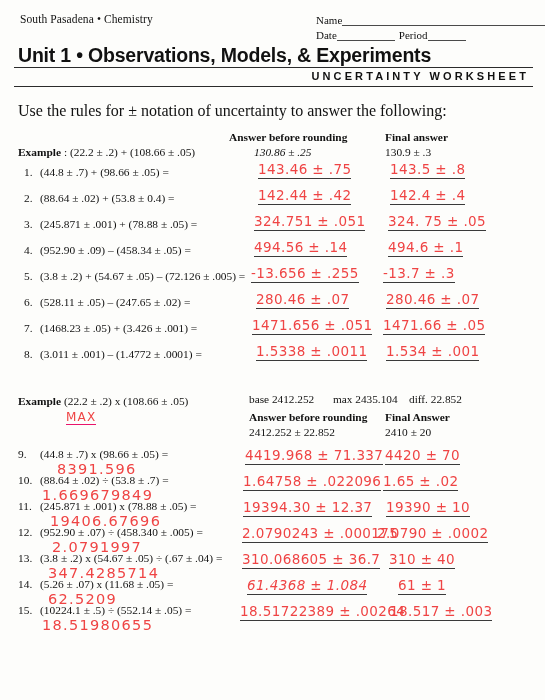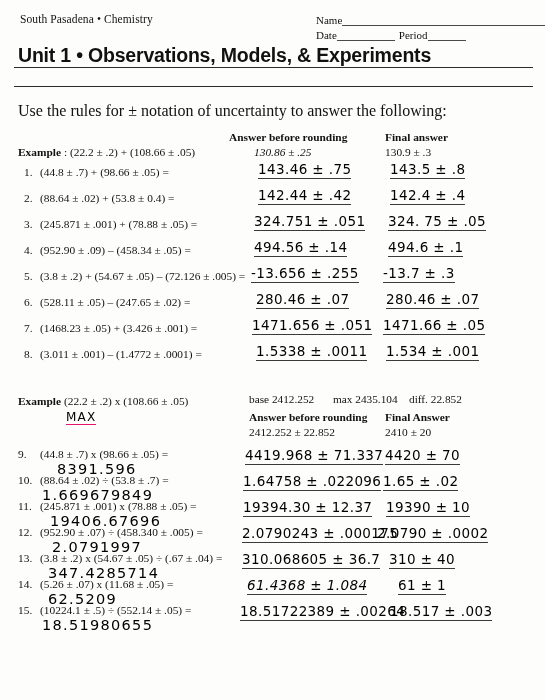--- a/index.html
+++ b/index.html
@@ -119,21 +119,21 @@
   .prob {
     position: absolute;
     font-size: 11.4px;
     white-space: nowrap;
   }
   .prob .num { display: inline-block; width: 16px; }
   
   .hw {
     position: absolute;
     font-family: "DejaVu Sans", sans-serif;
-    color: #000000;
+    color: #ef4444;
     font-size: 13.5px;
     letter-spacing: 0.4px;
     white-space: nowrap;
   }
   .hw.under {
     border-bottom: 1.3px solid #3a3a3a;
     padding-bottom: 1px;
   }
   .hw.work {
     font-size: 14.5px;
@@ -186,20 +186,21 @@
     <div class="fld-row">
       <span class="fld-label">Date</span>
       <span class="rule rule-date"></span>
       <span class="fld-label">Period</span>
       <span class="rule rule-per"></span>
     </div>
   </div>
 
   <div class="hr-top"></div>
   <div class="title">Unit 1 • Observations, Models, &amp; Experiments</div>
+  <div class="subtitle">UNCERTAINTY WORKSHEET</div>
   <div class="hr-bot"></div>
 
   <div class="instructions">Use the rules for ± notation of uncertainty to answer  the following:</div>
 
   <div class="colhead a">Answer before rounding</div>
   <div class="colhead b">Final answer</div>
 
   <div class="ex1-label">
     <b>Example</b><span> : (22.2 ± .2) + (108.66 ± .05)</span>
   </div>

